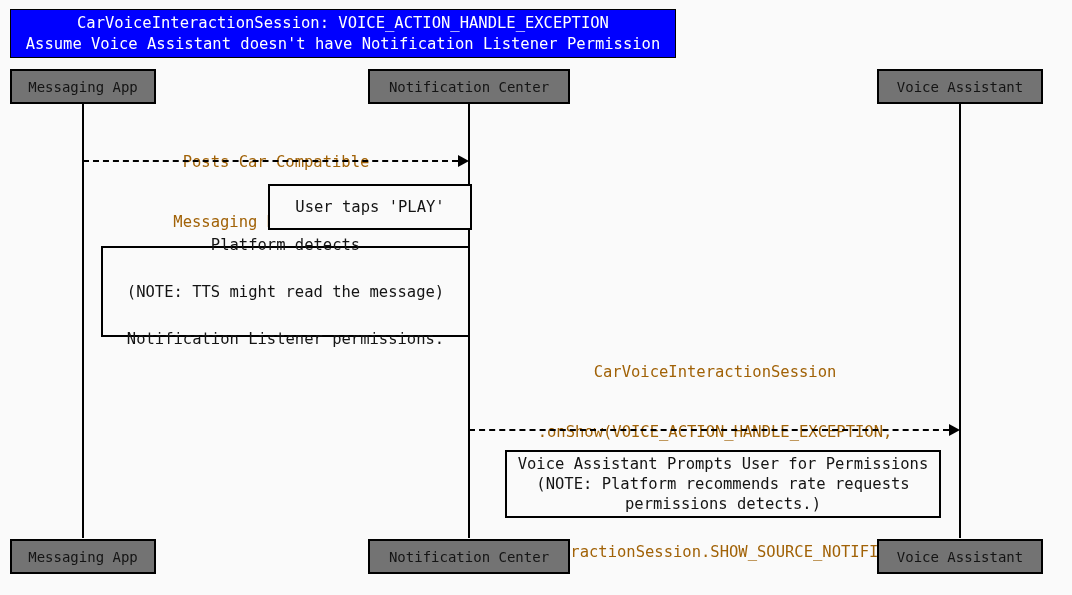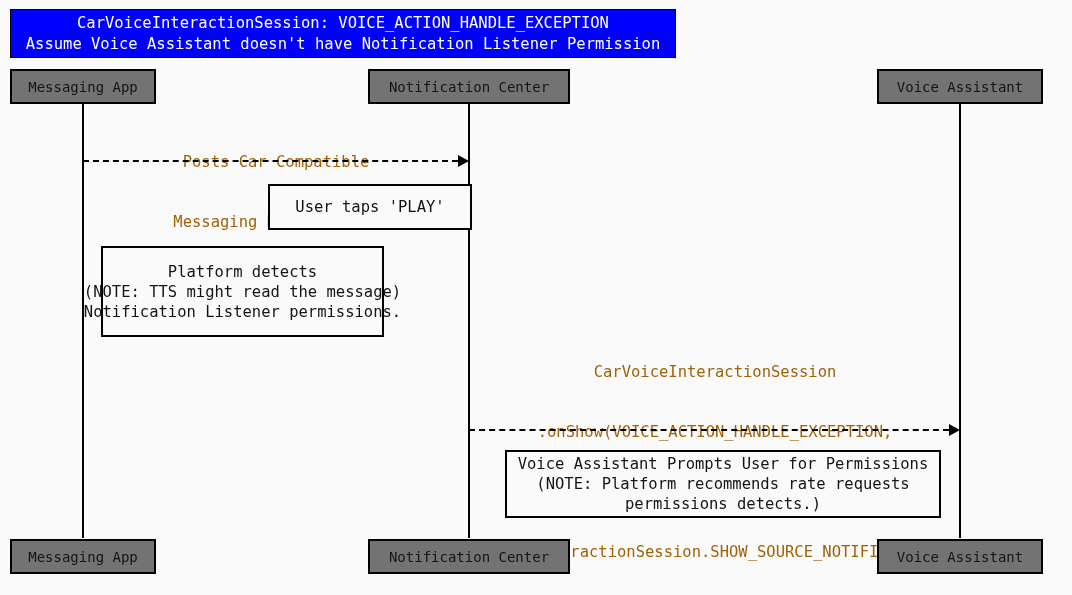--- a/index.html
+++ b/index.html
@@ -138,21 +138,21 @@
     <div>Messaging Notification</div>
   </div>
 
   <div class="message" style="left:83px; top:160px; width:375px;"></div>
   <div class="arrowhead" style="left:458px; top:155px;"></div>
 
   <div class="note" style="left:246px; top:184px; width:204px; height:46px;margin-left:22px;">
     <div>User taps 'PLAY'</div>
   </div>
 
-  <div class="note" style="left:101px; top:246px; width:283px; height:91px;">
+  <div class="note" style="left:101px; top:246px; width:369px; height:91px;gap:27px;">
     <div>Platform detects</div>
     <div>(NOTE: TTS might read the message)</div>
     <div>Notification Listener permissions.</div>
   </div>
 
   <div class="msg-label" style="left:470px; top:322px; width:490px;">
     <div>CarVoiceInteractionSession</div>
     <div>.onShow(VOICE_ACTION_HANDLE_EXCEPTION,</div>
     <div>Bundle payload,</div>
     <div>VoiceInteractionSession.SHOW_SOURCE_NOTIFICATION)</div>

